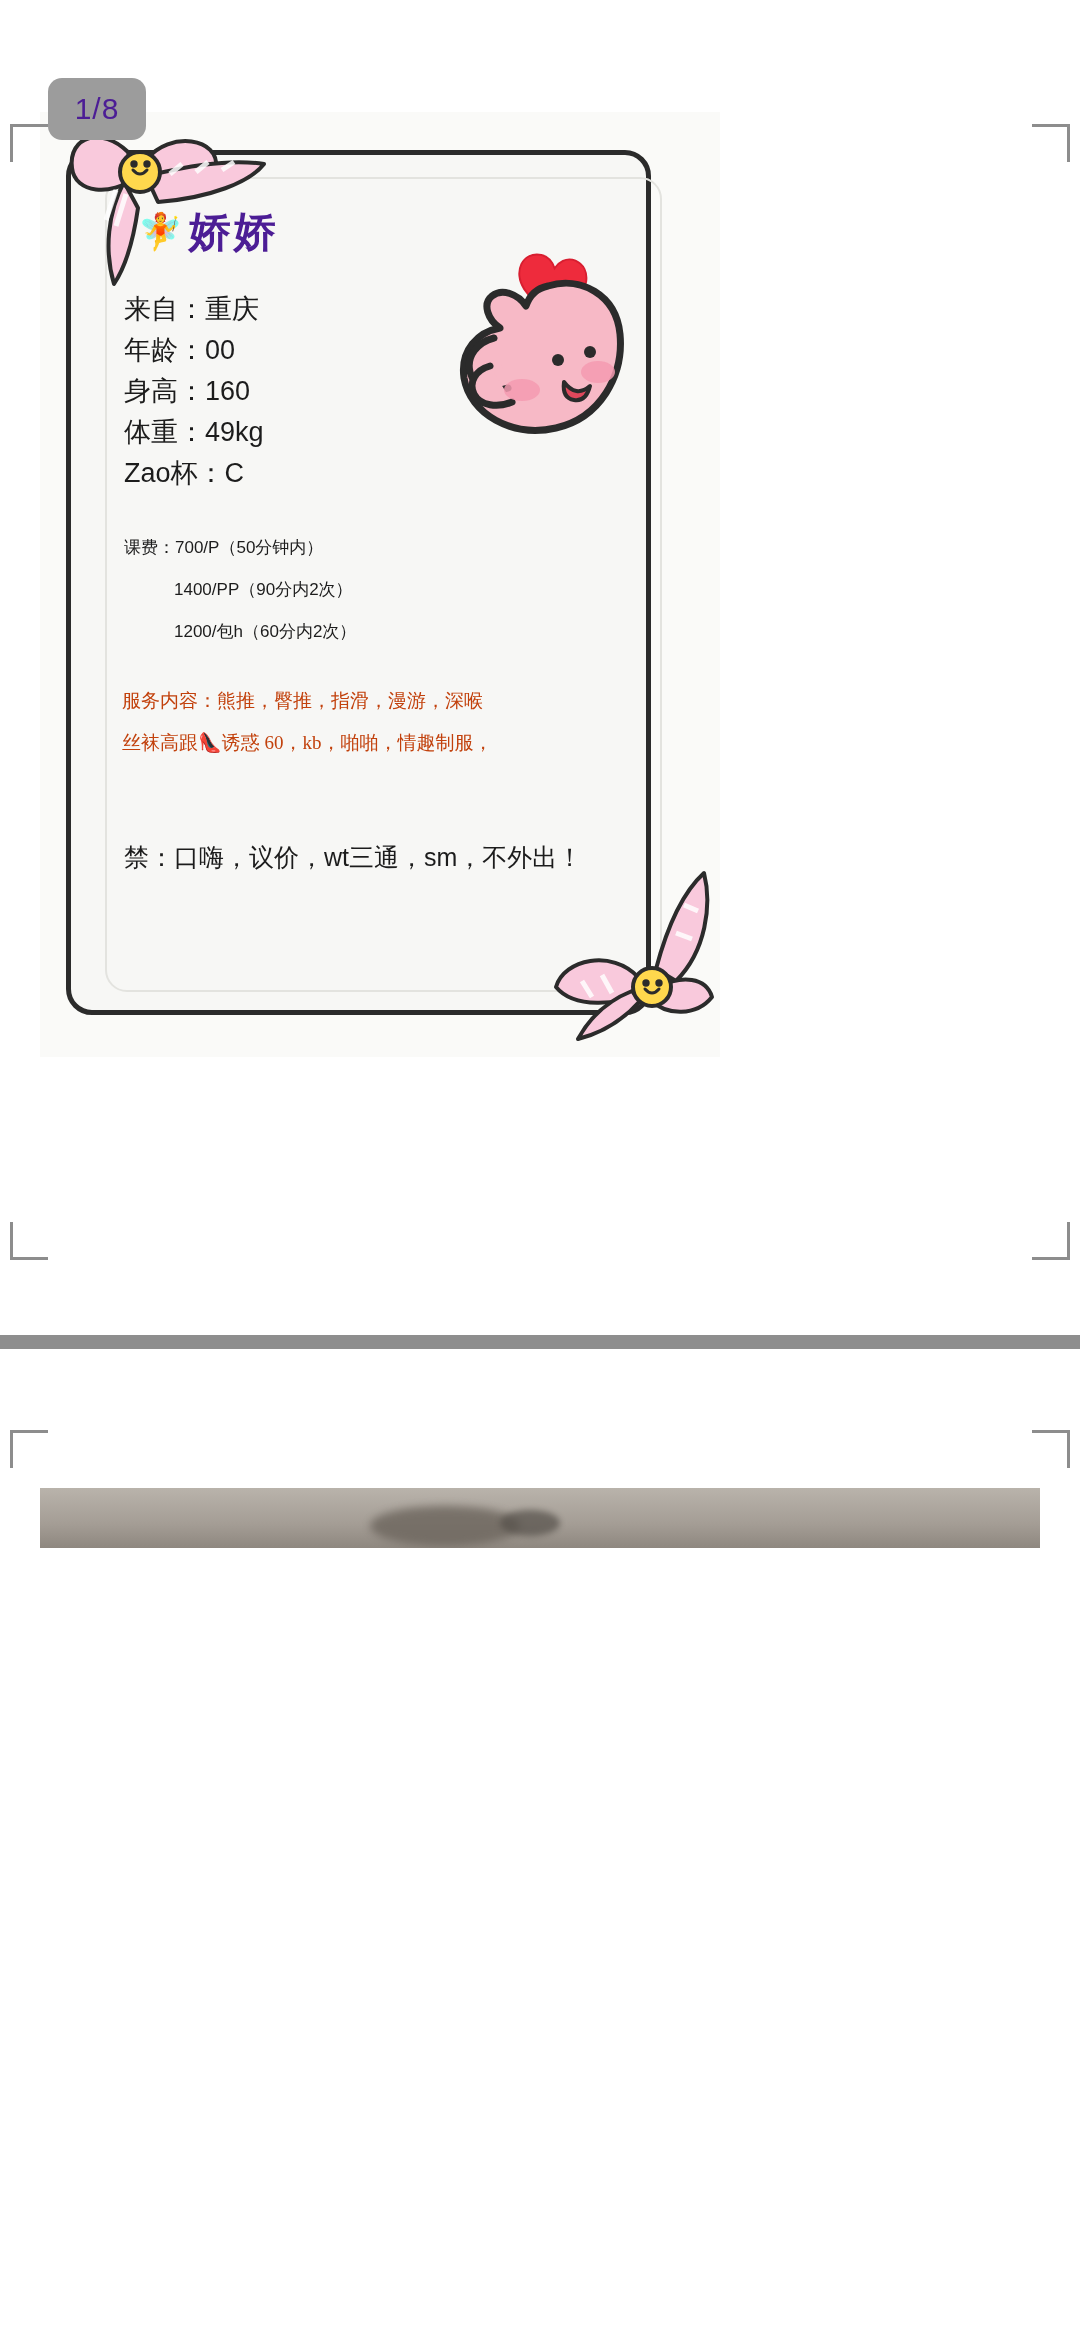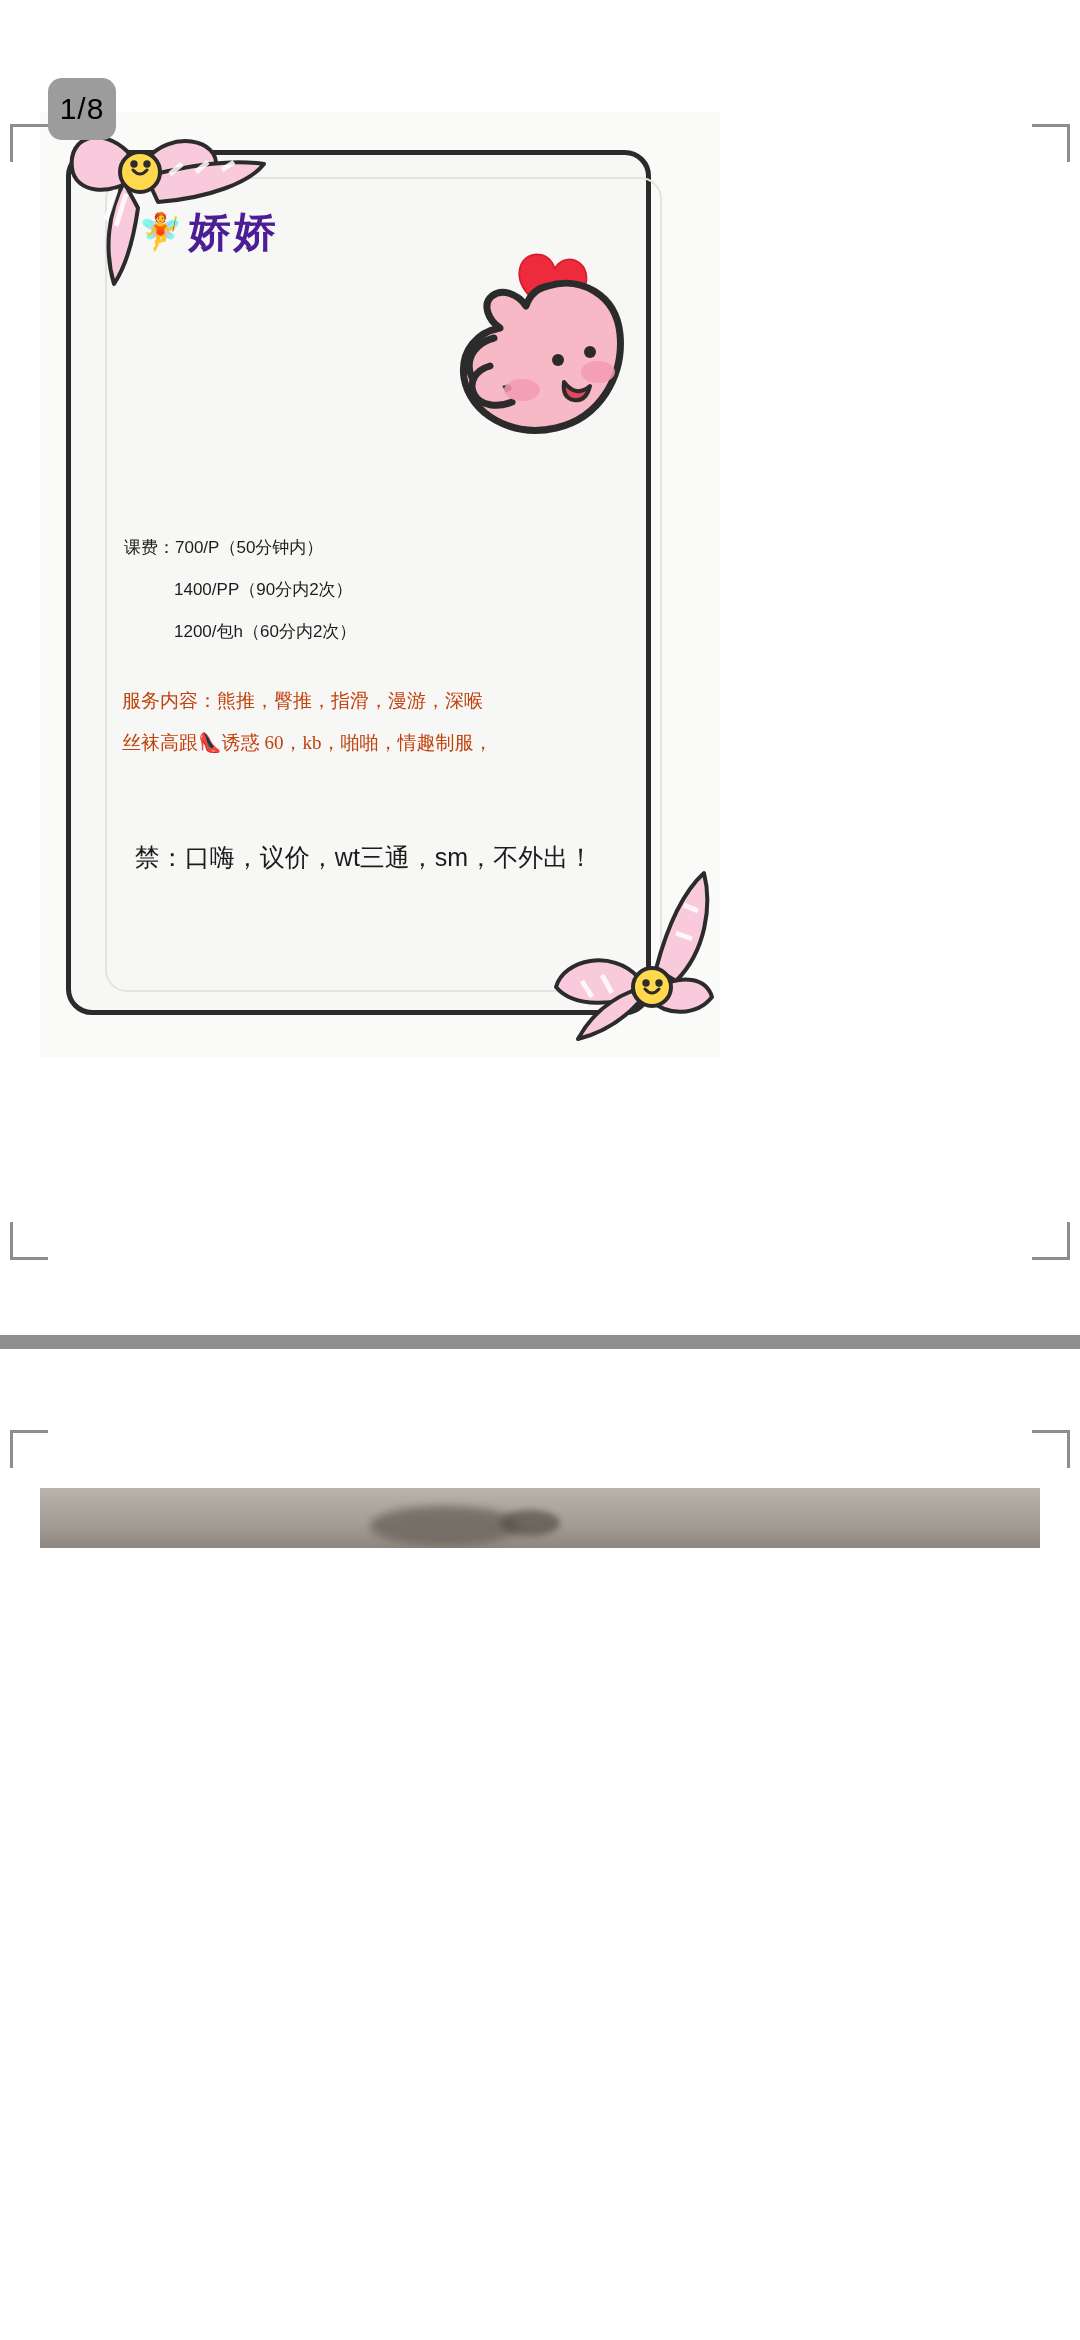--- a/index.html
+++ b/index.html
@@ -15,24 +15,24 @@
     width: 1080px;
     height: 2340px;
     background: #ffffff;
   }
 
   
   .page-badge {
     position: absolute;
     left: 48px;
     top: 78px;
-    width: 68px;
+    width: 98px;
     height: 62px;
     background: #9c9c9c;
-    color: #000000;
+    color: #4c1d95;
     border-radius: 14px;
     display: flex;
     align-items: center;
     justify-content: center;
     font-size: 30px;
     letter-spacing: 1px;
     z-index: 40;
   }
 
   
@@ -168,21 +168,20 @@
     position: absolute;
     left: 84px;
     top: 725px;
     width: 480px;
   }
   .ban-line {
     font-size: 25px;
     color: #1c1c1c;
     line-height: 40px;
     white-space: nowrap;
-    text-align: center;
   }
 
   
   .sticker {
     position: absolute;
     right: 60px;
     top: 130px;
     width: 230px;
     height: 230px;
     z-index: 25;
@@ -306,20 +305,37 @@
         <path d="M64 96 C48 100 36 114 40 130 C44 146 62 152 78 146"></path>
         <path d="M60 124 C46 128 38 140 44 152 C50 164 68 166 82 160"></path>
       </g>
       <ellipse cx="92" cy="148" rx="18" ry="11" fill="#f59ab0" opacity=".85"></ellipse>
       <ellipse cx="168" cy="130" rx="17" ry="11" fill="#f59ab0" opacity=".85"></ellipse>
       <circle cx="128" cy="118" r="6" fill="#2b2b2b"></circle>
       <circle cx="160" cy="110" r="6" fill="#2b2b2b"></circle>
       <path d="M134 140 q12 16 26 4 q-4 16 -16 14 q-12 -2 -10 -18 Z" fill="#e0485c" stroke="#2b2b2b" stroke-width="4" stroke-linejoin="round"></path>
     </svg>
 
+    <div class="info-block">
+      <div class="info-line">
+        <span>来自：</span><span class="val">重庆</span>
+      </div>
+      <div class="info-line">
+        <span>年龄：</span><span class="val">00</span>
+      </div>
+      <div class="info-line">
+        <span>身高：</span><span class="val">160</span>
+      </div>
+      <div class="info-line">
+        <span>体重：</span><span class="val">49kg</span>
+      </div>
+      <div class="info-line">
+        <span>Zao杯：</span><span class="val">C</span>
+      </div>
+    </div>
 
     <div class="price-block">
       <div class="price-line">课费：700/P（50分钟内）</div>
       <div class="price-line indent1">1400/PP（90分内2次）</div>
       <div class="price-line indent2">1200/包h（60分内2次）</div>
     </div>
 
     <div class="service-block">
       <div class="service-line">服务内容：熊推，臀推，指滑，漫游，深喉</div>
       <div class="service-line">丝袜高跟👠诱惑  60，kb，啪啪，情趣制服，</div>

